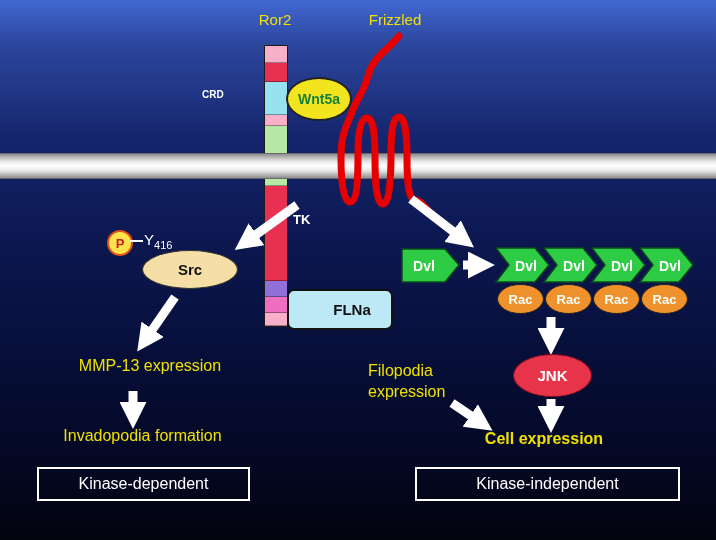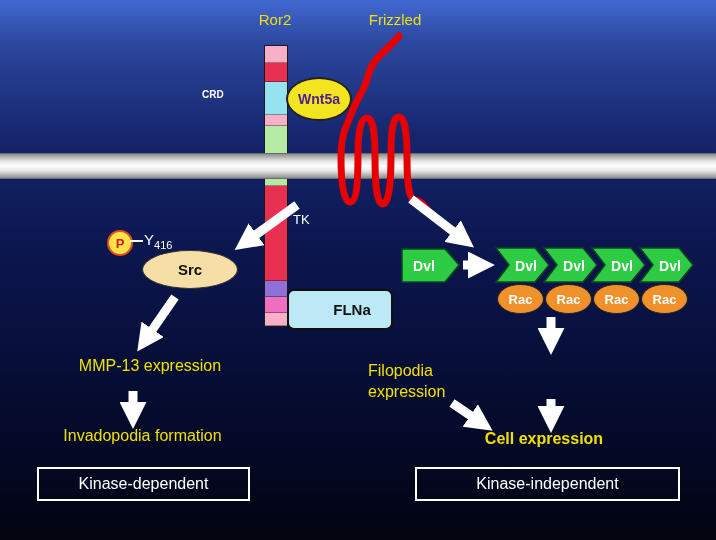--- a/index.html
+++ b/index.html
@@ -29,36 +29,36 @@
   .seg9{height:13px;background:#f8b0c8;border-bottom:none;}
   
   .overlay{left:0;top:0;width:716px;height:540px;z-index:3;pointer-events:none;}
   .overlay text{font:bold 14px "Liberation Sans",sans-serif;fill:#fff;text-anchor:middle;dominant-baseline:central;}
   .frizzled-curve{fill:none;stroke:var(--color-frizzled-red);stroke-width:7;stroke-linecap:round;stroke-linejoin:round;}
   .chevron{fill:var(--color-dvl-green);stroke:#0a4a1a;stroke-width:1.5;}
   .arrow-line{stroke:var(--color-arrow-white);stroke-width:9;fill:none;}
   
   .node{position:absolute;display:flex;align-items:center;justify-content:center;z-index:4;font-weight:bold;}
   .ellipse{border-radius:50%;}
-  .wnt5a{left:286px;top:77px;width:62px;height:40px;background:var(--color-wnt5a-yellow);border:2px solid #222;font-size:14px;color:#4c1d95;}
+  .wnt5a{left:286px;top:77px;width:62px;height:40px;background:var(--color-wnt5a-yellow);border:2px solid #222;font-size:14px;color:#15803d;}
   .src{left:142px;top:250px;width:94px;height:37px;background:var(--color-src-tan);border:1px solid #333;font-size:15px;color:#111;}
   .flna{left:287px;top:289px;width:78px;height:37px;background:var(--color-flna-cyan);border:2px solid #111;border-radius:7px;font-size:15px;color:#111;padding-left:24px;}
   .jnk{left:513px;top:354px;width:77px;height:41px;background:var(--color-jnk-red);border:1px solid #8a0f1f;font-size:15px;color:#fff;}
   .rac{top:284px;width:45px;height:28px;background:var(--color-rac-orange);border:1px solid #222;font-size:13px;color:#fff;}
   .rac0{left:497px;} .rac1{left:545px;} .rac2{left:593px;} .rac3{left:641px;}
   .p-circle{left:107px;top:230px;width:22px;height:22px;background:#ffe14a;border:2px solid #e0501a;border-radius:50%;font-size:13px;color:#cc2020;}
   .bond{left:130px;top:240px;width:13px;height:2px;background:#fff;z-index:4;}
   
   .txt{position:absolute;z-index:4;}
   .yellow{color:var(--color-accent-yellow);}
   .hdr{font-weight:normal;font-size:15px;text-align:center;}
   .ror2-lbl{left:238px;top:11px;width:74px;}
   .frizzled-lbl{left:350px;top:11px;width:90px;}
   .crd-lbl{left:202px;top:89px;color:#fff;font-weight:bold;font-size:10px;}
-  .tk-lbl{left:293px;top:212px;color:#fff;font-weight:normal;font-size:13px;}
+  .tk-lbl{left:293px;top:212px;color:#fff;font-weight:bold;font-size:13px;}
   .y416{left:144px;top:231px;color:#fff;font-size:15px;}
   .y416 sub{font-size:11px;}
   .mmp13{left:55px;top:357px;width:190px;text-align:center;font-size:16px;}
   .invadopodia{left:40px;top:427px;width:205px;text-align:center;font-size:16px;}
   .filopodia{left:368px;top:360px;width:120px;font-size:16px;line-height:21px;}
   .cellmig{left:458px;top:430px;width:172px;text-align:center;font-weight:bold;font-size:16px;}
   .outline-box{position:absolute;z-index:4;border:2px solid #fff;color:#fff;display:flex;align-items:center;justify-content:center;font-size:16px;}
   .box-dep{left:37px;top:467px;width:209px;height:30px;}
   .box-indep{left:415px;top:467px;width:261px;height:30px;}
 </style>
@@ -133,20 +133,23 @@
   <div class="txt y416"><span>Y</span><sub>416</sub></div>
 
   <div class="node ellipse src">
     <span>Src</span>
   </div>
 
   <div class="node flna">
     <span>FLNa</span>
   </div>
 
+  <div class="node ellipse jnk">
+    <span>JNK</span>
+  </div>
 
   <div class="node ellipse rac rac0">
       <span>Rac</span>
     </div>
   <div class="node ellipse rac rac1">
       <span>Rac</span>
     </div>
   <div class="node ellipse rac rac2">
       <span>Rac</span>
     </div>

